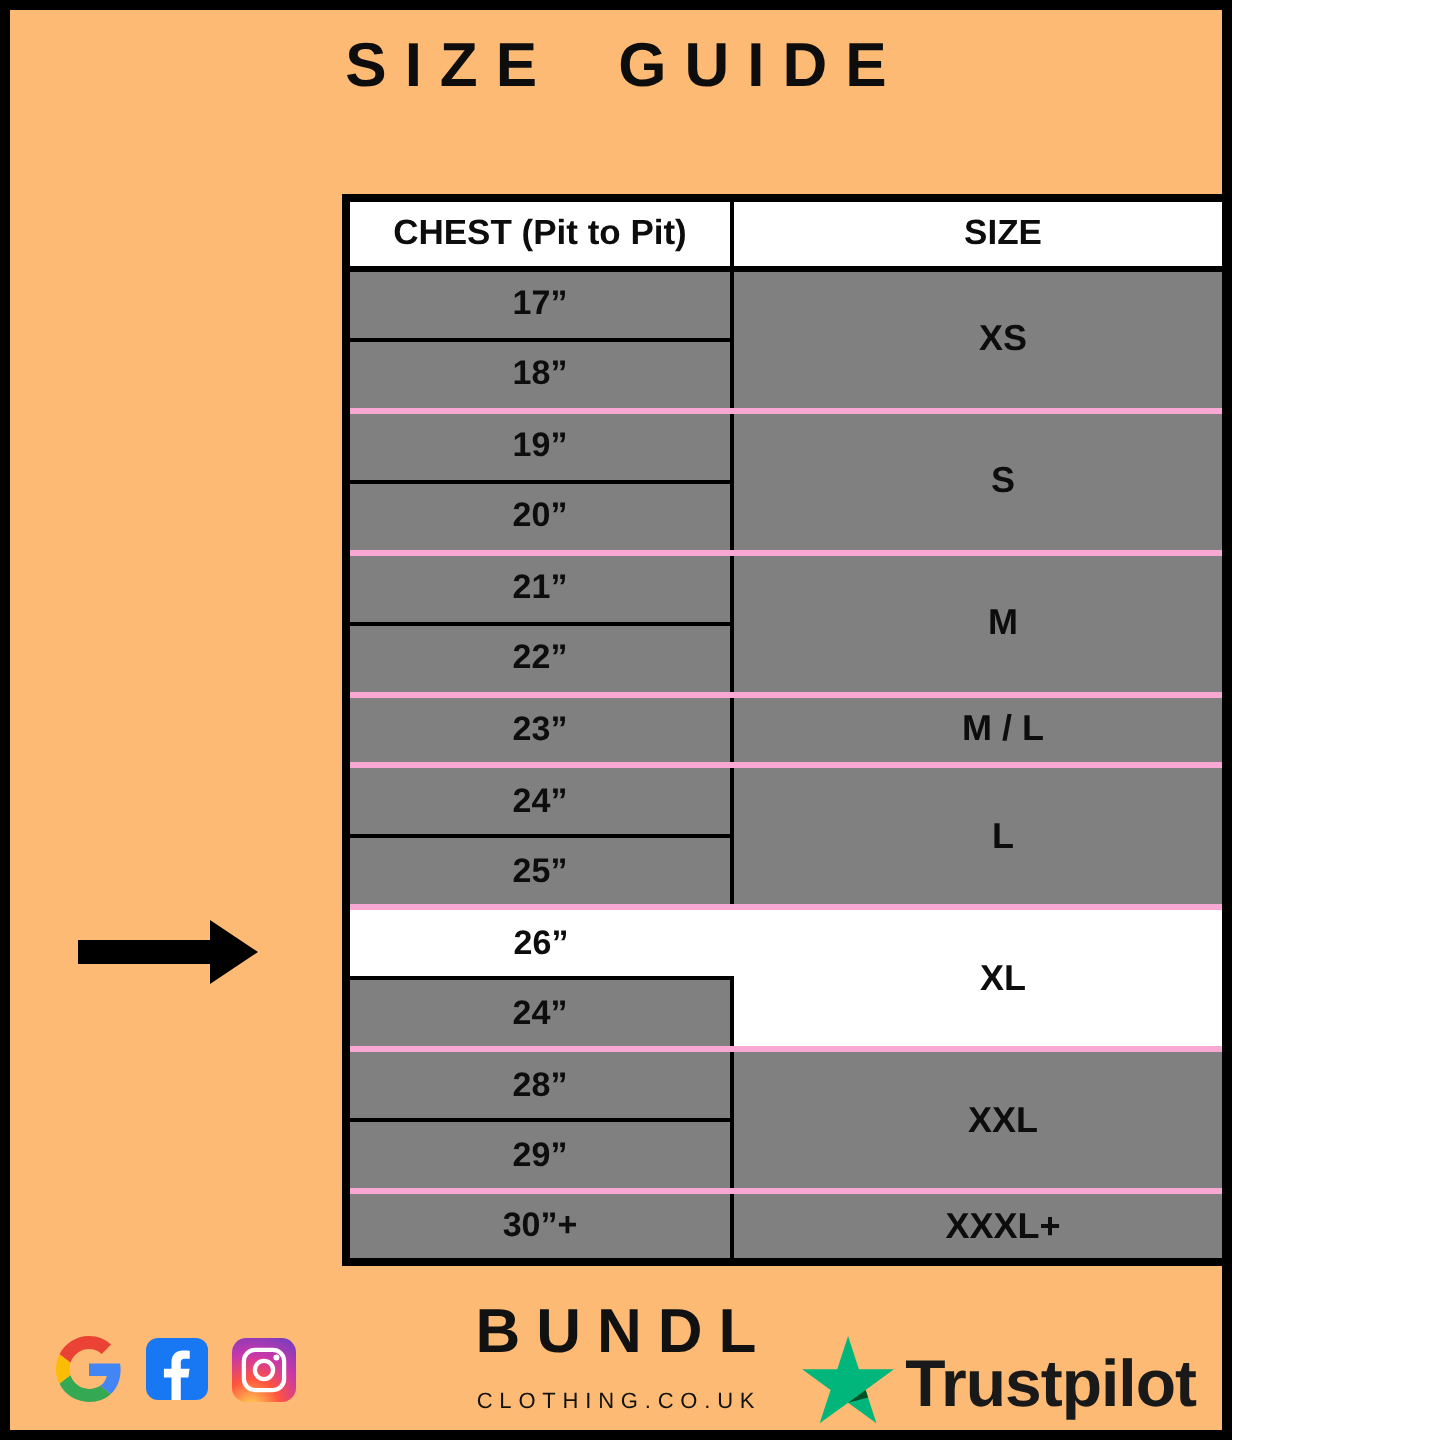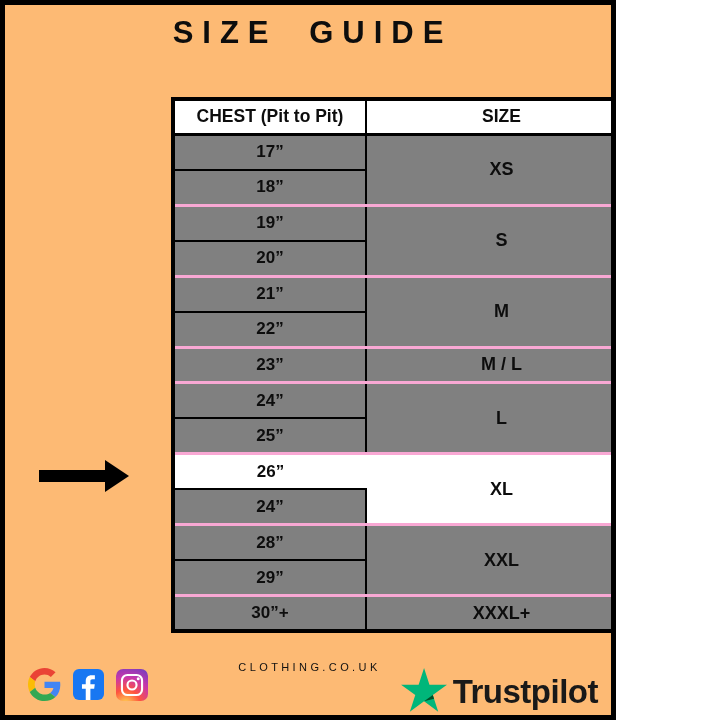--- a/index.html
+++ b/index.html
@@ -236,20 +236,21 @@
         </defs>
         <rect width="36" height="36" rx="8" fill="url(#igGrad)"></rect>
         <rect x="6.7" y="6.7" width="22.6" height="22.6" rx="6.2" fill="none" stroke="#fff" stroke-width="2.4"></rect>
         <circle cx="18" cy="18" r="5.1" fill="none" stroke="#fff" stroke-width="2.4"></circle>
         <circle cx="25" cy="11" r="1.7" fill="#fff"></circle>
       </svg>
     </span>
   </div>
 
   <div class="brand-block">
+    <div class="brand-name">BUNDL</div>
     <div class="brand-domain">CLOTHING.CO.UK</div>
   </div>
 
   <div class="trustpilot">
     <span>
       <svg width="46" height="45" viewBox="0 0 96 94">
         <path fill="#00B67A" d="M96 36.9H59.4L48.1 2 36.8 36.9H0.1L29.8 58.4 18.4 93.3 48.1 71.8 77.7 93.3 66.4 58.4z"></path>
         <path fill="#005128" d="M69 66.3 66.4 58.4 48.1 71.8z"></path>
       </svg>
     </span>

